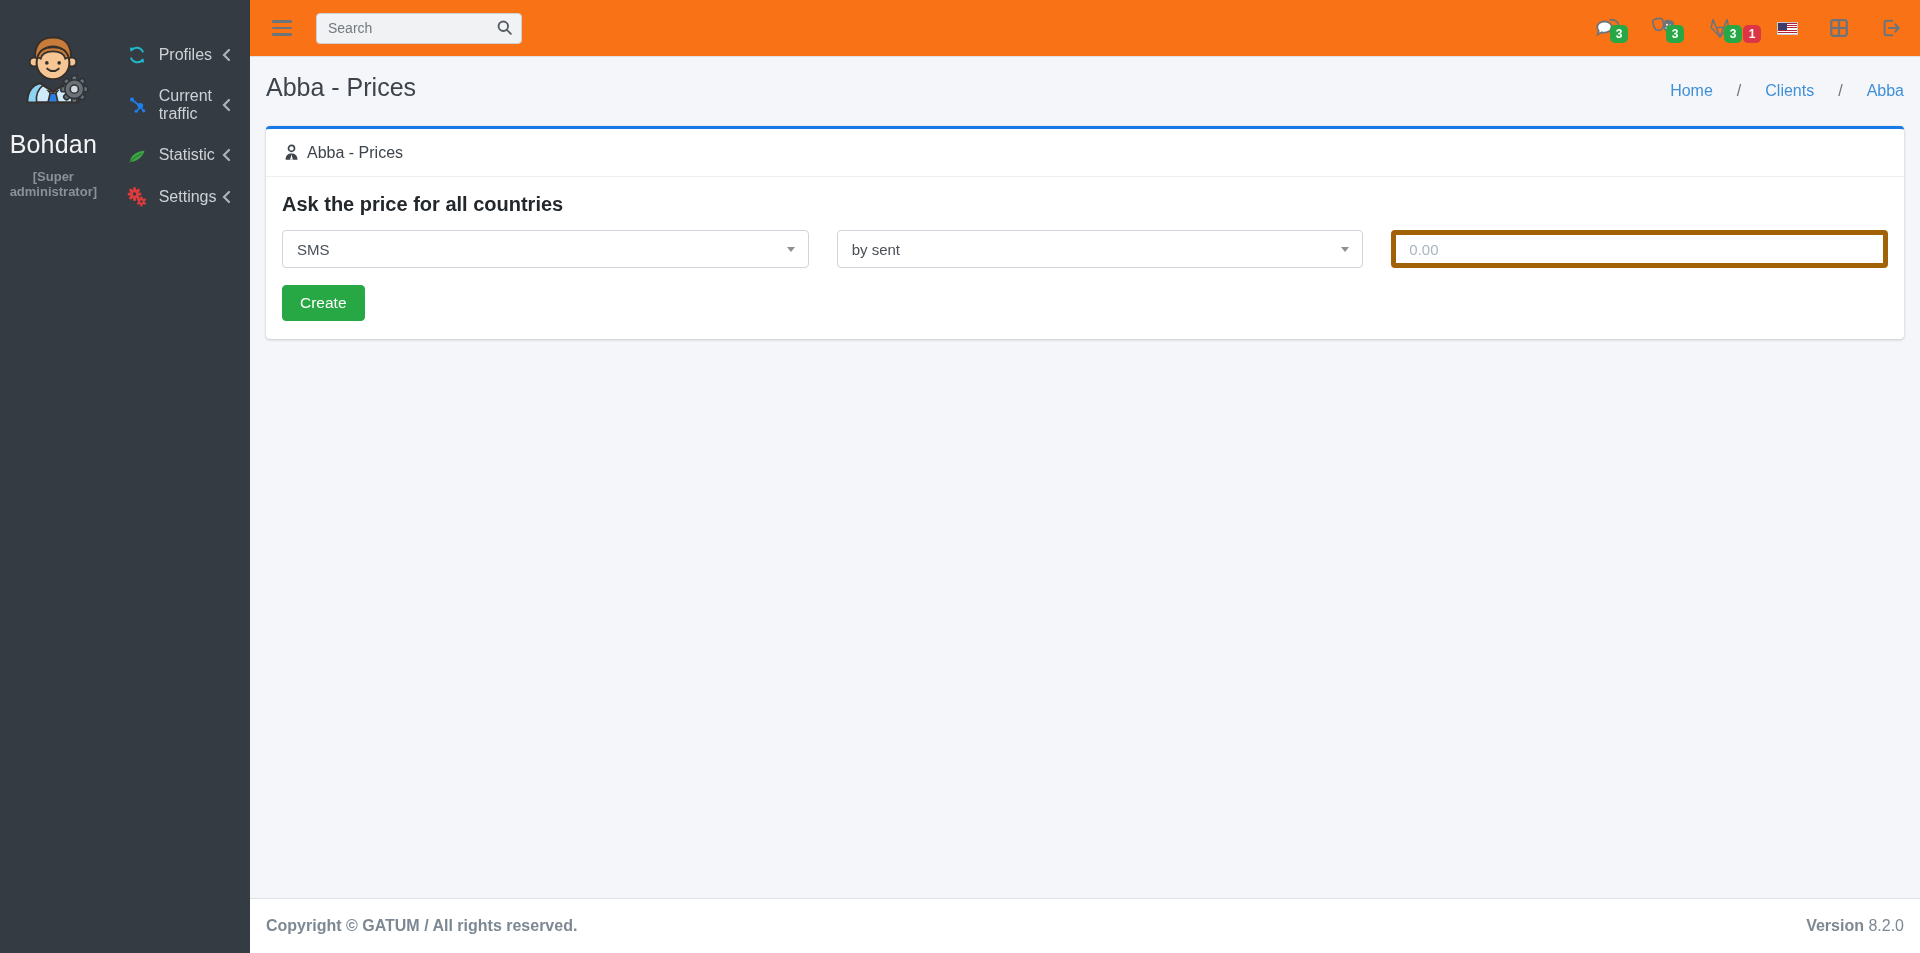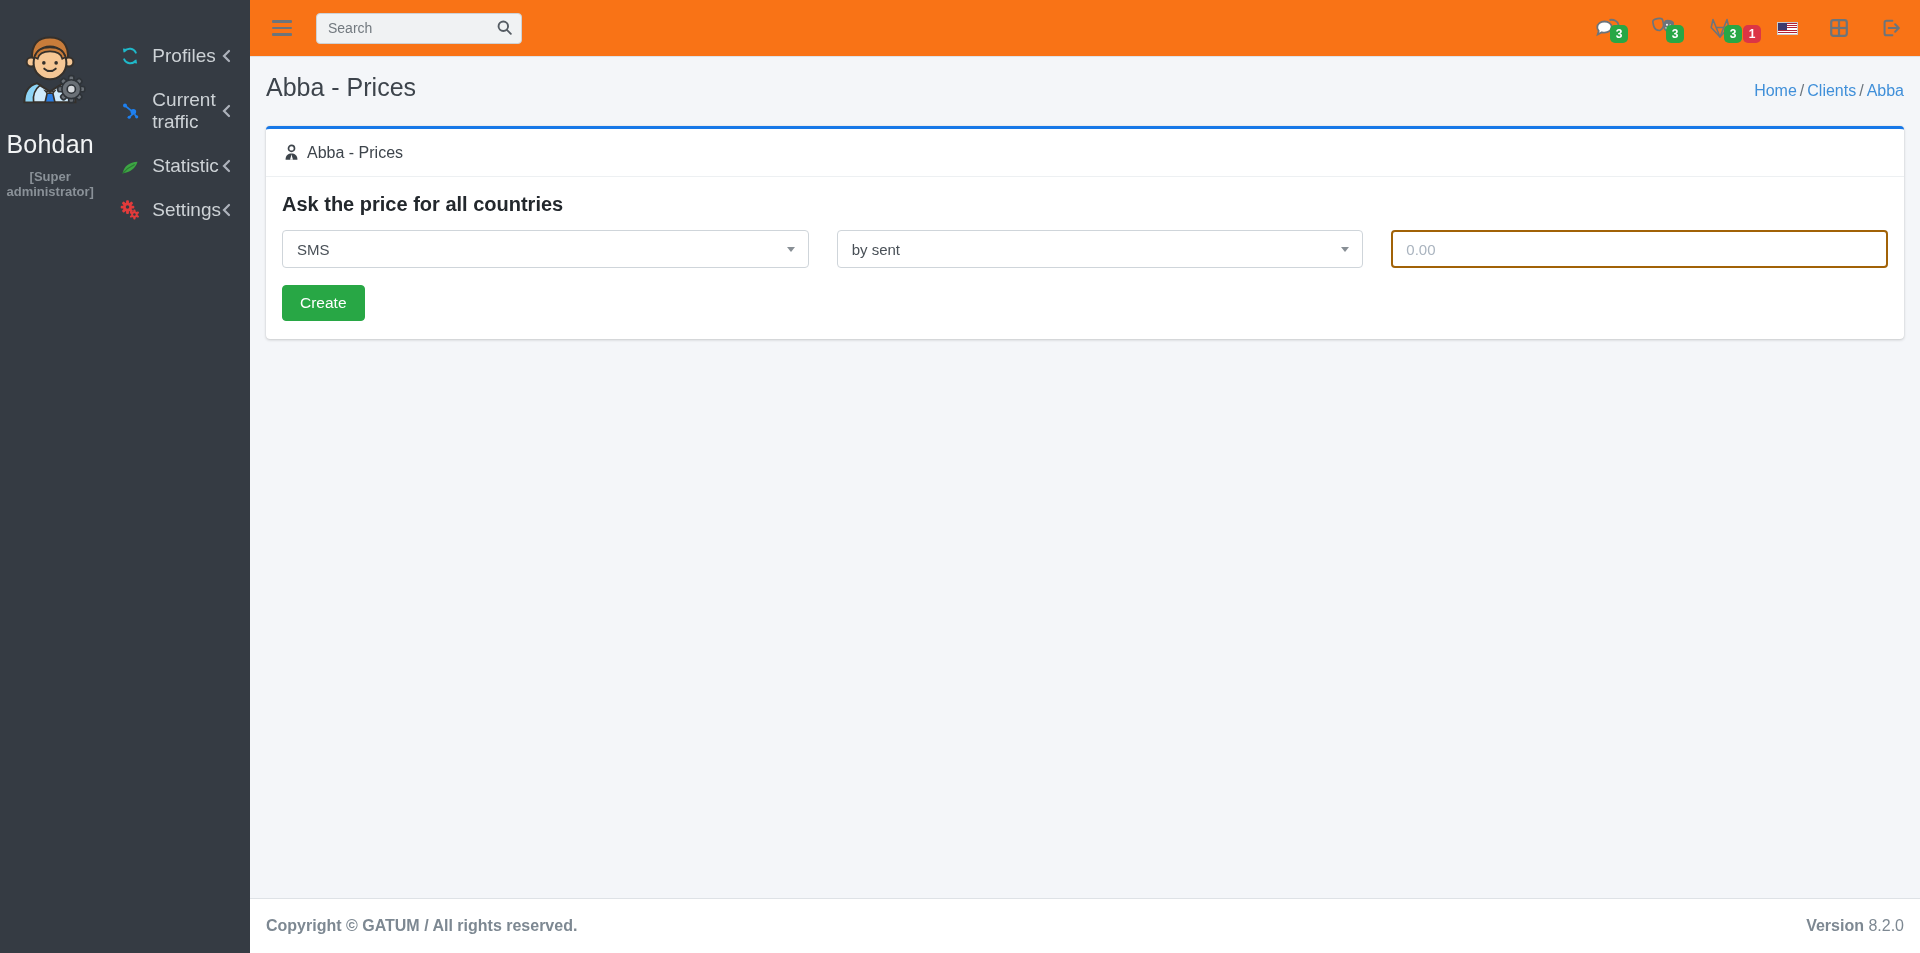--- a/index.html
+++ b/index.html
@@ -6,21 +6,21 @@
   html,body { width:1920px; height:953px; font-family:"Liberation Sans","DejaVu Sans",sans-serif; }
   .page { width:1920px; height:953px; display:flex; overflow:hidden; background:#f4f6f9; }
 
   
   .sidebar { width:250px; min-width:250px; background:#353b43; color:#c9ced3; display:flex; flex-direction:row; }
   .user-panel { text-align:center; padding-top:26px; }
   .avatar-wrap { display:flex; justify-content:center; }
   .user-name { color:#f2f4f5; font-size:25px; font-weight:400; margin-top:22px; letter-spacing:.2px; }
   .user-role { color:#8a9198; font-size:13px; font-weight:700; margin-top:10px; }
   .side-nav { margin-top:34px; }
-  .side-item { display:flex; padding:11px 18px 11px 20px; cursor:pointer; font-size:19px; color:#cdd2d6; }
+  .side-item { display:flex; align-items:center; padding:11px 18px 11px 20px; cursor:pointer; font-size:16px; color:#cdd2d6; }
   .side-icon { width:32px; display:flex; align-items:center; }
   .side-label { flex:1; }
   .chev { display:flex; align-items:center; opacity:.85; }
 
   
   .main { flex:1; display:flex; flex-direction:column; }
 
   .navbar { height:57px; background:#f97316; border-bottom:1px solid #dee2e6; display:flex; align-items:center; padding:0 18px 0 14px; }
   .hamburger { width:26px; height:20px; display:flex; flex-direction:column; justify-content:center; gap:4px; cursor:pointer; margin:0 18px 0 8px; }
   .hamburger span { display:block; width:20px; height:2.4px; background:#6c747b; border-radius:1px; }
@@ -35,33 +35,33 @@
   .badge-grp { position:absolute; left:15px; top:9px; display:flex; }
   .badge { min-width:18px; height:18px; padding:0 4px; border-radius:5px; color:#fff; font-size:12px; font-weight:700; display:flex; align-items:center; justify-content:center; }
   .badge.green { background:#28a745; }
   .badge.red { background:#dc3545; margin-left:1px; }
   .flag { width:21px; height:13px; position:relative; background:repeating-linear-gradient(180deg,#b22234 0 1.1px,#fff 1.1px 2.2px); border:.5px solid #c9c9c9; }
   .flag .canton { position:absolute; left:0; top:0; width:9px; height:7px; background:#3c3b6e; }
 
   .content { flex:1; padding:0 16px; }
   .content-header { display:flex; align-items:flex-end; justify-content:space-between; padding:16px 0 0 0; }
   .page-title { font-size:25px; font-weight:500; color:#3d444c; }
-  .breadcrumb { display:flex; gap:3px; font-size:16px; padding-bottom:2px; }
+  .breadcrumb { display:flex; gap:24px; font-size:16px; padding-bottom:2px; }
   .bc-link { color:#3f8fd9; text-decoration:none; cursor:pointer; }
   .bc-sep { color:#6c757d; }
 
   .card { margin-top:24px; background:#fff; border-radius:4px; border-top:3px solid #1778e8; box-shadow:0 0 1px rgba(0,0,0,.12), 0 1px 3px rgba(0,0,0,.18); }
   .card-header { padding:14px 16px; border-bottom:1px solid #edf0f2; display:flex; align-items:center; gap:6px; font-size:16px; color:#3d444b; }
   .card-body { padding:14px 16px 18px 16px; }
   .section-title { font-size:20px; font-weight:700; color:#23282d; margin:2px 0 14px 0; }
   .form-row { display:flex; gap:28px; }
   .form-row > * { flex:1; }
   .sel { height:38px; border:1px solid #cfd5da; border-radius:4px; background:#fff; display:flex; align-items:center; padding:0 14px; font-size:15px; color:#495057; cursor:pointer; position:relative; }
   .sel .caret { position:absolute; right:13px; top:16px; width:0; height:0; border-left:4.5px solid transparent; border-right:4.5px solid transparent; border-top:5.5px solid #888f95; }
-  .price-input { height:38px; border:2px solid #a16207; border-radius:4px; padding:0 13px; font-size:15px; color:#495057; outline:none; width:100%; font-family:inherit; }
+  .price-input { height:38px; border:5px solid #a16207; border-radius:4px; padding:0 13px; font-size:15px; color:#495057; outline:none; width:100%; font-family:inherit; }
   .price-input::placeholder { color:#aab4bf; }
   .btn-create { margin-top:17px; background:#28a745; color:#fff; border:1px solid #28a745; border-radius:4px; padding:8px 17px; font-size:15.5px; cursor:pointer; font-family:inherit; }
 
   .footer { height:55px; background:#fff; border-top:1px solid #dee2e6; display:flex; align-items:center; justify-content:space-between; padding:0 16px; font-size:16px; color:#7d8892; }
   .copyright { font-weight:700; }
   .version b { font-weight:700; }
   .version { color:#7d8892; }
 </style>
 </head>
 <body>

